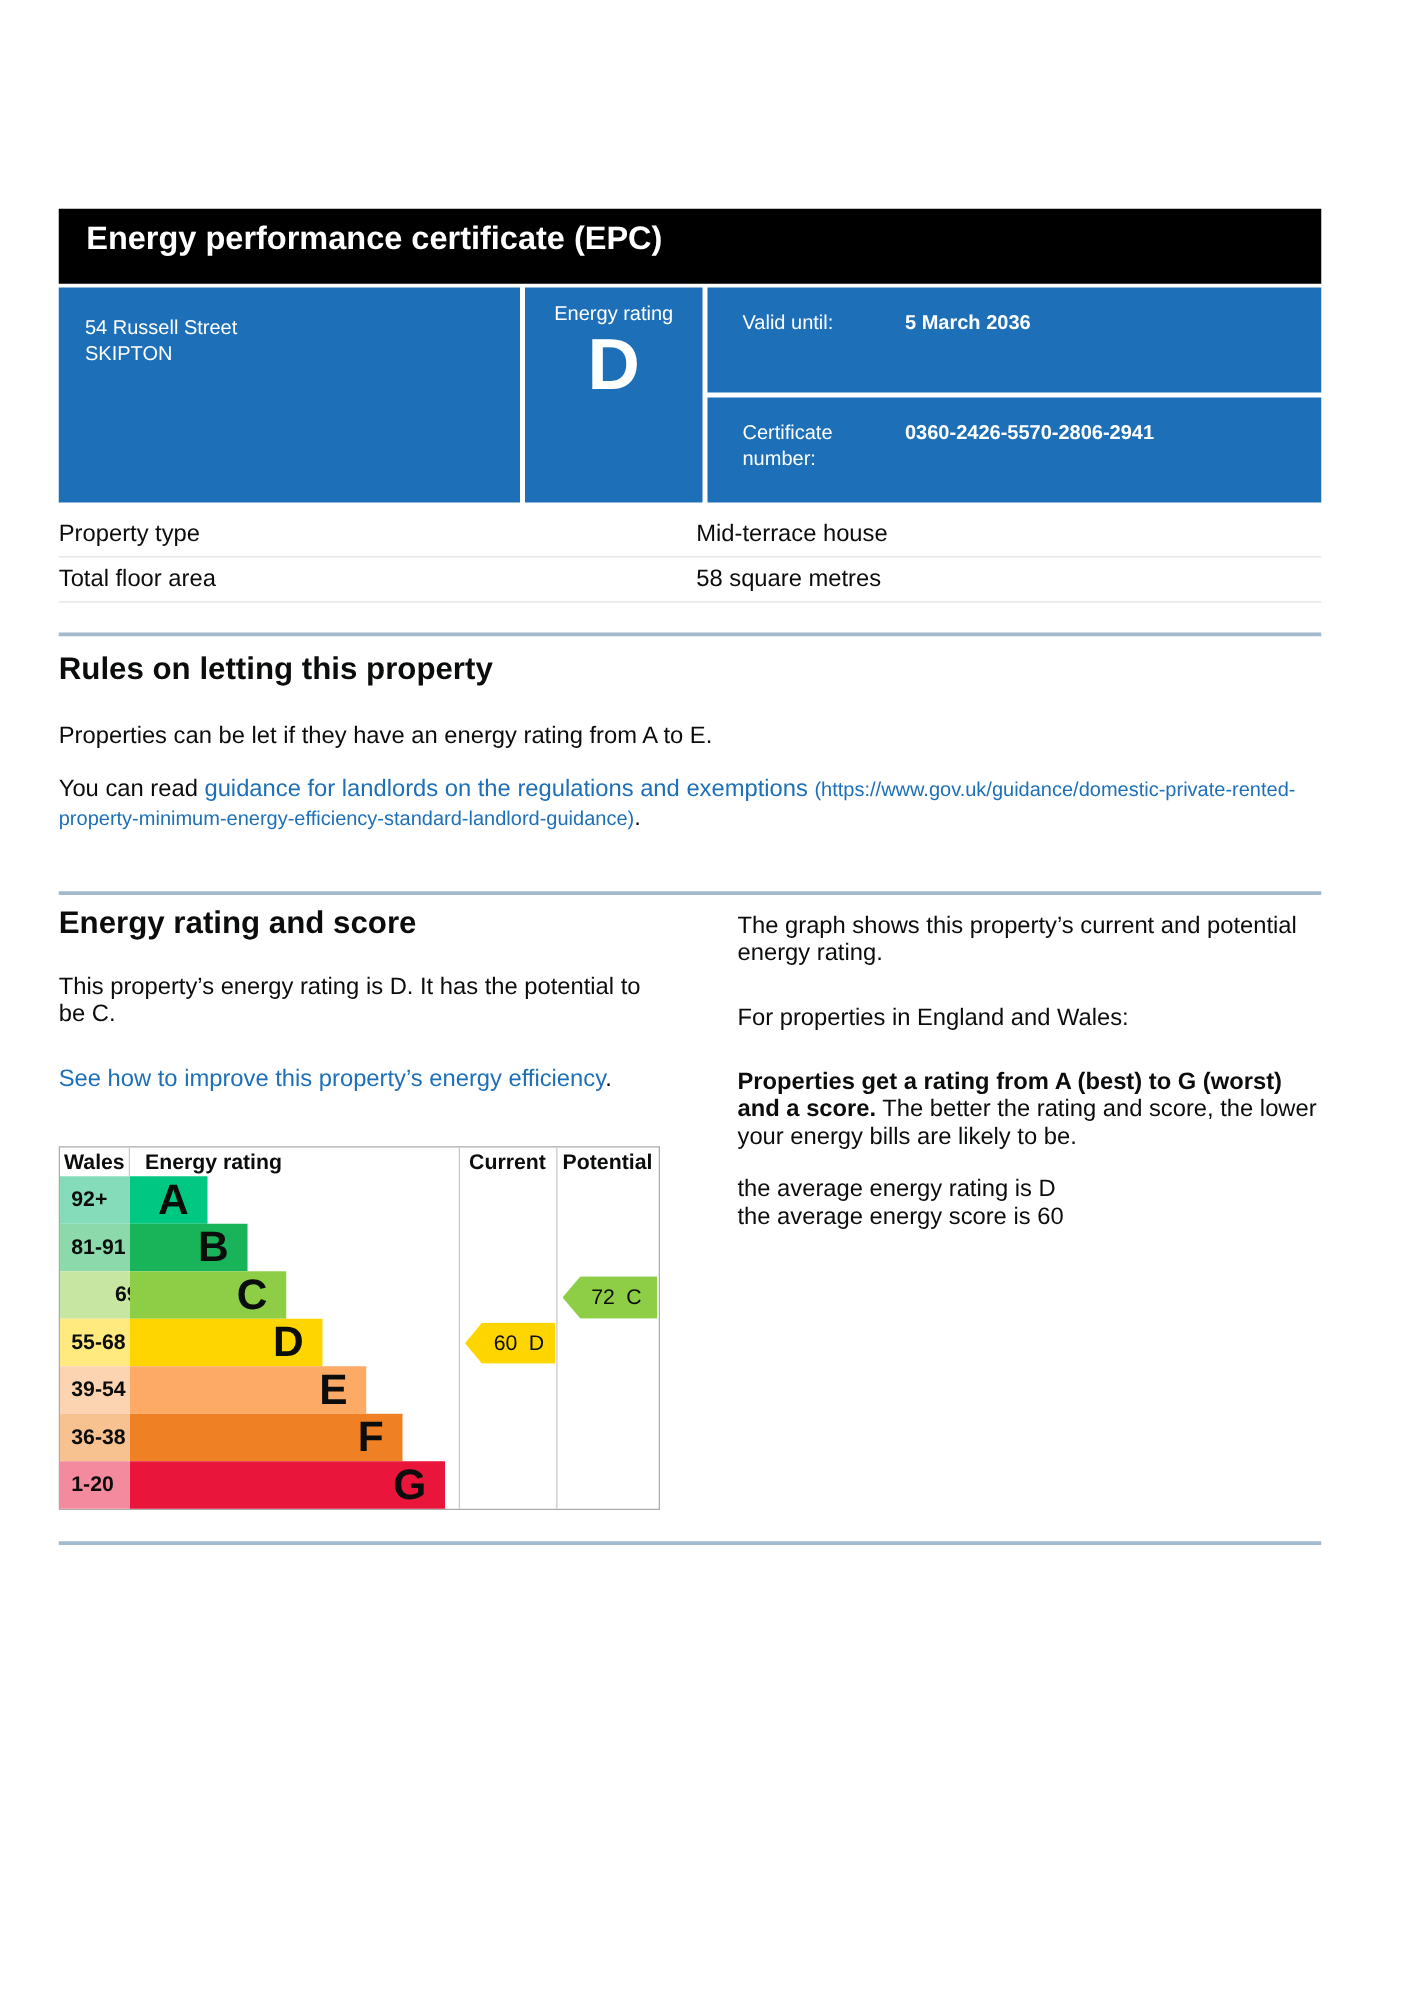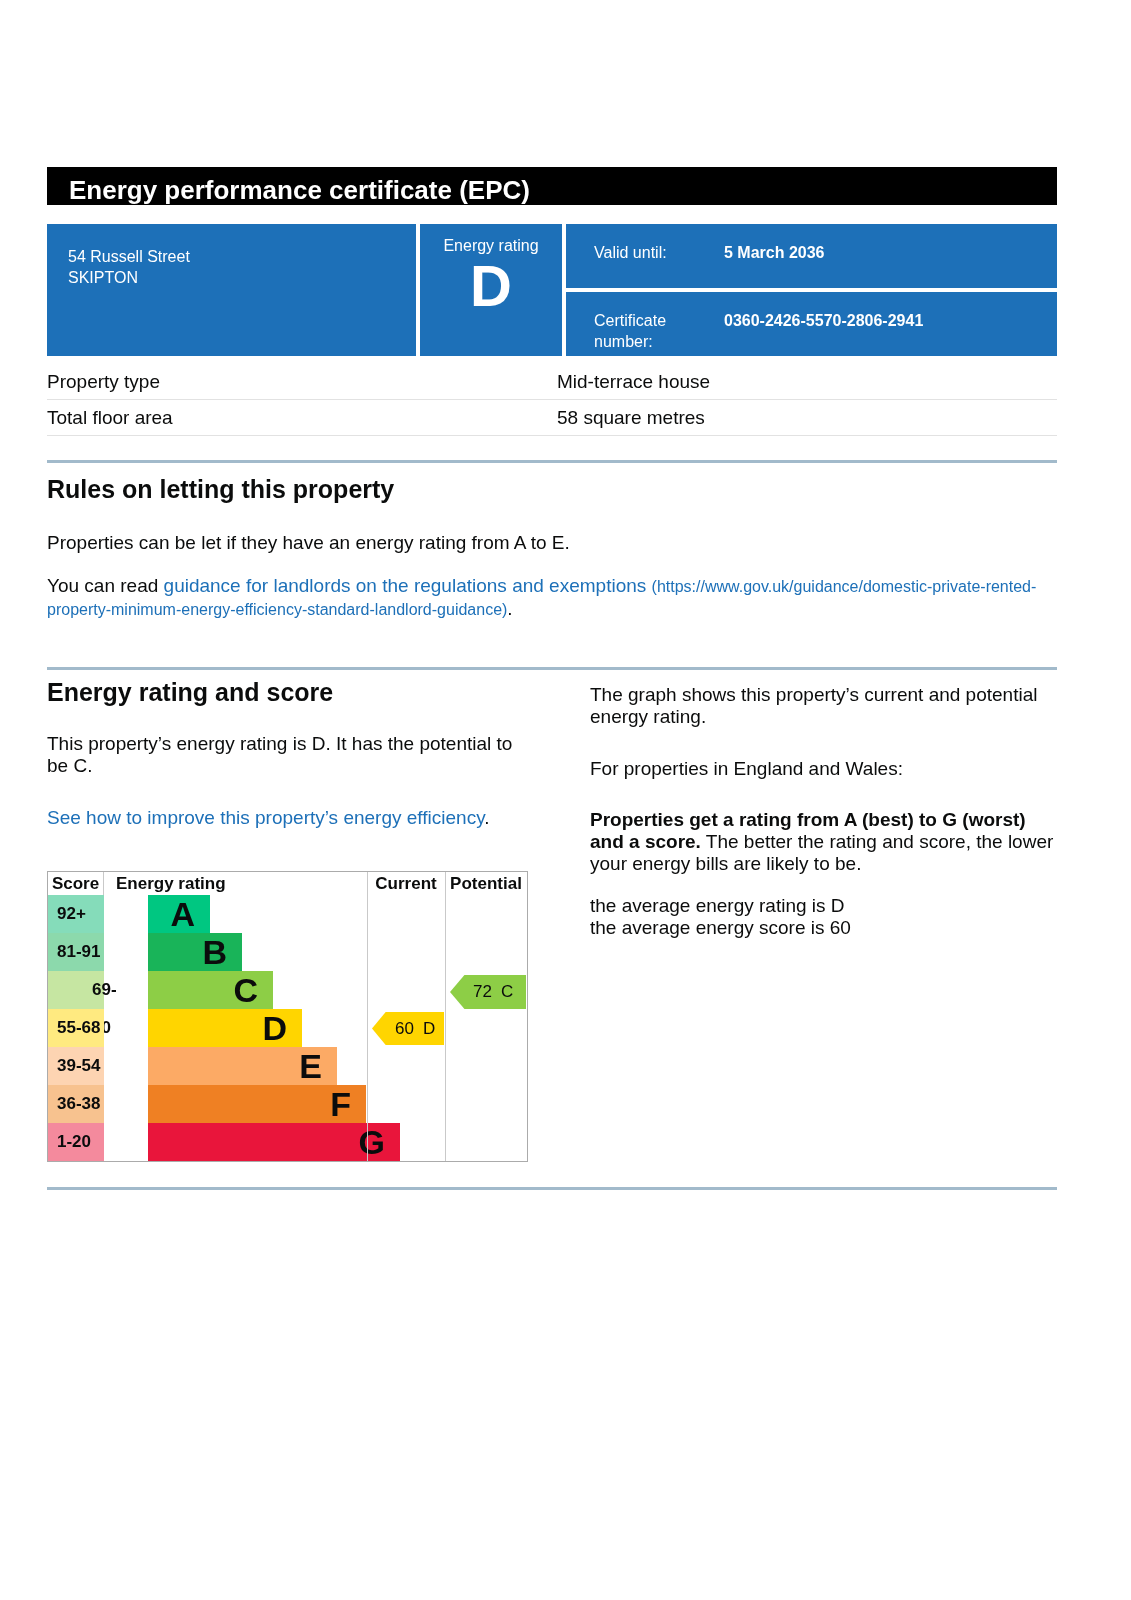--- a/index.html
+++ b/index.html
@@ -5,26 +5,26 @@
   html,body { margin:0; padding:0; }
   body {
     width:1131px; height:1600px; background:#ffffff; position:relative;
     font-family:"Liberation Sans", sans-serif; color:#0b0c0c;
     -webkit-font-smoothing:antialiased;
   }
   .page { position:absolute; left:47px; top:167px; width:1010px; }
 
   
   .title-bar {
-    background:#000000; color:#ffffff; height:38px; line-height:47px;
+    background:#000000; color:#ffffff; height:60px; line-height:47px;
     font-size:26px; font-weight:bold; padding-left:22px; box-sizing:border-box;
   }
 
   
-  .summary { display:flex; margin-top:19px; height:132px; gap:4px; }
+  .summary { display:flex; margin-top:3px; height:172px; gap:4px; }
   .cell-address, .cell-rating, .meta-row { background:#1d70b8; color:#ffffff; }
   .cell-address { width:369px; box-sizing:border-box; padding:22px 0 0 21px; font-size:16px; line-height:21px; }
   .cell-rating { width:142px; box-sizing:border-box; text-align:center; padding-top:13px; }
   .cell-rating .lbl { font-size:16px; }
   .cell-rating .big { font-size:58px; font-weight:bold; line-height:62px; }
   .cell-meta { flex:1; display:flex; flex-direction:column; gap:4px; }
   .meta-row { flex:1; display:flex; box-sizing:border-box; padding:18px 0 0 28px; font-size:16px; line-height:21px; }
   .meta-label { width:130px; }
   .meta-value { font-weight:bold; }
 
@@ -63,21 +63,21 @@
   
   .chart { position:relative; margin-top:42px; width:481px; border:1px solid #ababab; box-sizing:border-box; background:#fff; }
   .vline { position:absolute; top:0; bottom:0; width:1px; background:#c9c9c9; }
   .vline-1 { left:319px; }
   .vline-2 { left:397px; }
   .chead { display:flex; height:23px; font-size:17px; font-weight:bold; align-items:center; }
   .h-score { width:56px; text-align:center; border-right:1px solid #c9c9c9; line-height:23px; box-sizing:border-box; height:100%; }
   .h-rating { width:263px; padding-left:12px; box-sizing:border-box; }
   .h-current { width:78px; text-align:center; }
   .h-potential { width:82px; text-align:center; }
-  .crow { display:flex; height:38px;gap:44px; }
+  .crow { display:flex; height:38px; }
   .cscore { width:56px; box-sizing:border-box; font-weight:bold; font-size:17px; line-height:38px; padding-left:9px; }
   .cband { display:flex; align-items:center; justify-content:flex-end; box-sizing:border-box; padding-right:15px; font-weight:bold; font-size:34px; color:#0b0c0c; }
   .sA{background:#85dcba;} .bA{background:#00c781;width:62px;}
   .sB{background:#8cd9ac;} .bB{background:#19b459;width:94px;}
   .sC{background:#c6e6a2;padding-left:44px;} .bC{background:#8dce46;width:125px;}
   .sD{background:#ffea80;} .bD{background:#ffd500;width:154px;}
   .sE{background:#fdd4b2;} .bE{background:#fcaa65;width:189px;}
   .sF{background:#f7c28f;} .bF{background:#ef8023;width:218px;}
   .sG{background:#f48a9d;} .bG{background:#e9153b;width:252px;}
   .arrow { position:absolute; display:flex; align-items:center; font-weight:normal; font-size:17px; color:#0b0c0c;
@@ -137,21 +137,21 @@
   <div class="columns">
     <div class="col-left">
       <h2 class="h2">Energy rating and score</h2>
       <p class="para left-summary">This property’s energy rating is D. It has the potential to be C.</p>
       <p class="improve-line"><a class="link">See how to improve this property’s energy efficiency</a><span>.</span></p>
 
       <div class="chart">
         <div class="vline vline-1"></div>
         <div class="vline vline-2"></div>
         <div class="chead">
-          <div class="h-score">Score</div>
+          <div class="h-score">Wales</div>
           <div class="h-rating">Energy rating</div>
           <div class="h-current">Current</div>
           <div class="h-potential">Potential</div>
         </div>
         <div class="crow">
           <div class="cscore sA">92+</div>
           <div class="cband bA">
               <span>A</span>
             </div>
         </div>

